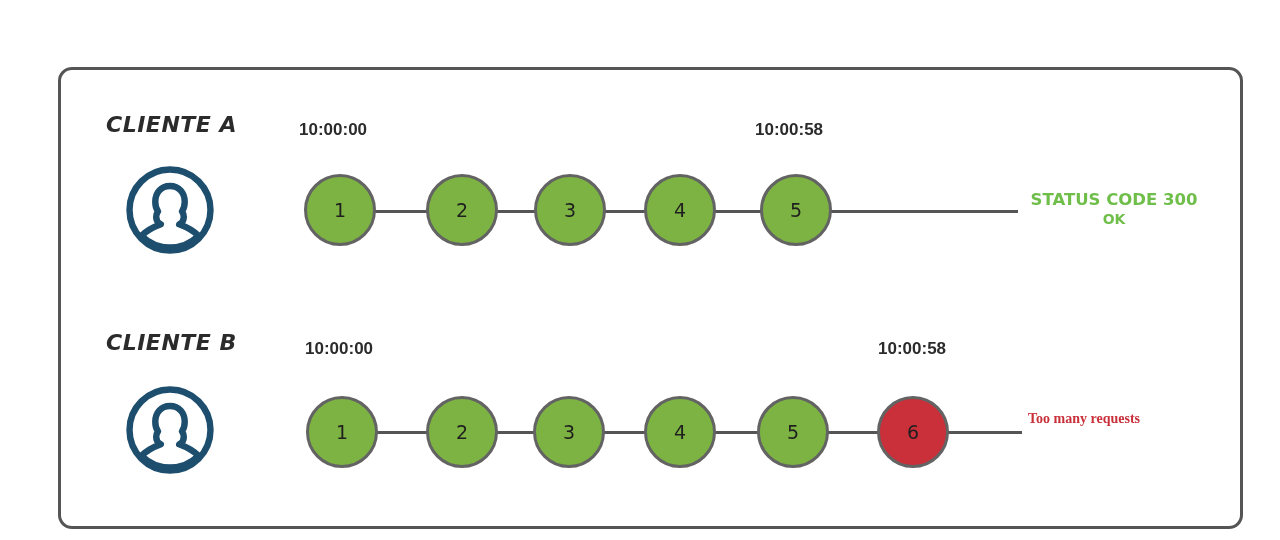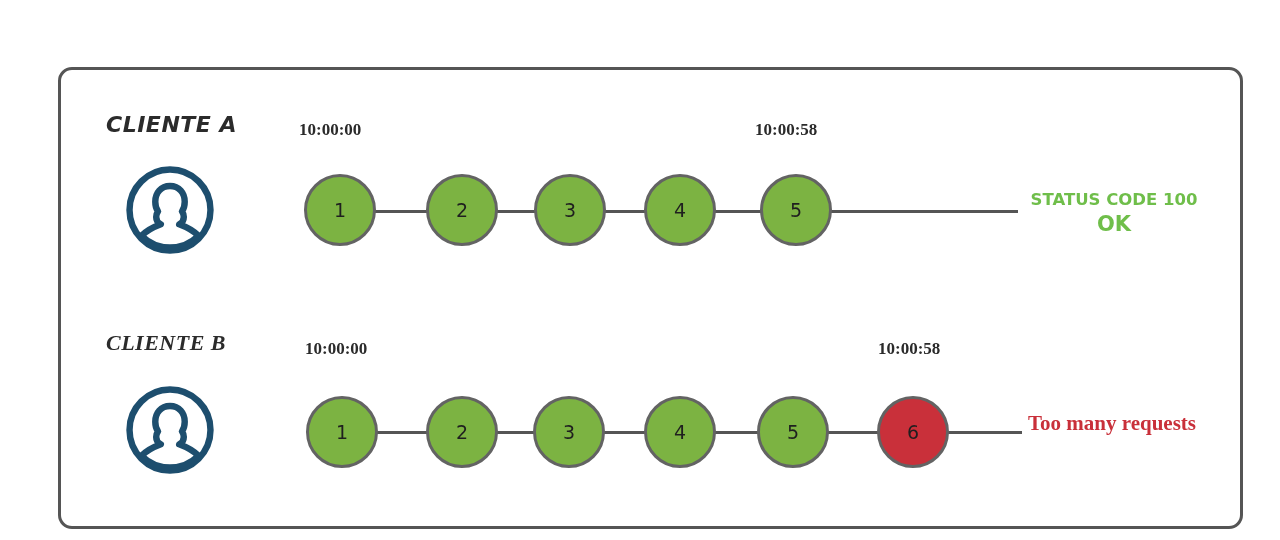--- a/index.html
+++ b/index.html
@@ -62,21 +62,21 @@
   .avatar {
     position: absolute;
     width: 92px;
     height: 92px;
   }
   .avatar svg { display: block; width: 92px; height: 92px; }
 
   
   .timestamp {
     position: absolute;
-    font-family: Liberation Serif, serif;
+    font-family: Liberation Sans, sans-serif;
     font-size: 17px;
     font-weight: 700;
     color: #2b2b2b;
     white-space: nowrap;
   }
 
   
   .chain-line {
     position: absolute;
     height: 3px;
@@ -105,21 +105,21 @@
   
   .status {
     position: absolute;
     font-family: "DejaVu Sans", sans-serif;
     font-weight: 700;
     font-size: 16.5px;
     line-height: 1.25;
     white-space: nowrap;
   }
   .status .line1 { display: block; }
-  .status .line2 { display: block; font-size: 21px; }
+  .status .line2 { display: block; font-size: 14px; }
 
   .status-ok    { color: #6FBE4A; text-align: center; }
   .status-error { color: #C9303A; text-align: left; }
   .status-ok .line2 { text-align: center; }
   .status-error .line2 { font-weight: 700; font-family: Liberation Serif, serif; }
 </style>
 </head>
 <body>
 
 <div id="canvas">
@@ -154,28 +154,28 @@
 
     <div class="chain-line" style="left:340px; top:178px; width:678px;"></div>
 
     <div class="node ok" style="left:304px; top:142px;">1</div>
     <div class="node ok" style="left:426px; top:142px;">2</div>
     <div class="node ok" style="left:534px; top:142px;">3</div>
     <div class="node ok" style="left:644px; top:142px;">4</div>
     <div class="node ok" style="left:760px; top:142px;">5</div>
 
     <div class="status status-ok" style="left:1024px; top:158px; width:180px;">
-      <span class="line1">STATUS CODE 100</span>
+      <span class="line1">STATUS CODE 300</span>
       <span class="line2">OK</span>
     </div>
   </div>
 
   <div class="row row-b">
 
-    <div class="client-label" style="left:106px; top:298px;font-family:Liberation Serif, serif;">CLIENTE B</div>
+    <div class="client-label" style="left:106px; top:298px;">CLIENTE B</div>
 
     <div class="avatar" style="left:124px; top:352px;">
       <svg viewBox="0 0 100 100" xmlns="http://www.w3.org/2000/svg">
         <circle cx="50" cy="50" r="44" fill="none" stroke="#1D4E6E" stroke-width="7"></circle>
         <path d="M50 24
                  c-10 0 -16 7.5 -16 17
                  c0 5.5 1.5 8.5 3 10.5
                  c-1.5 2 -2 4 -2 6
                  c0 4 2 6.5 5 8
                  c-8 3 -16 7.5 -21 12.5

